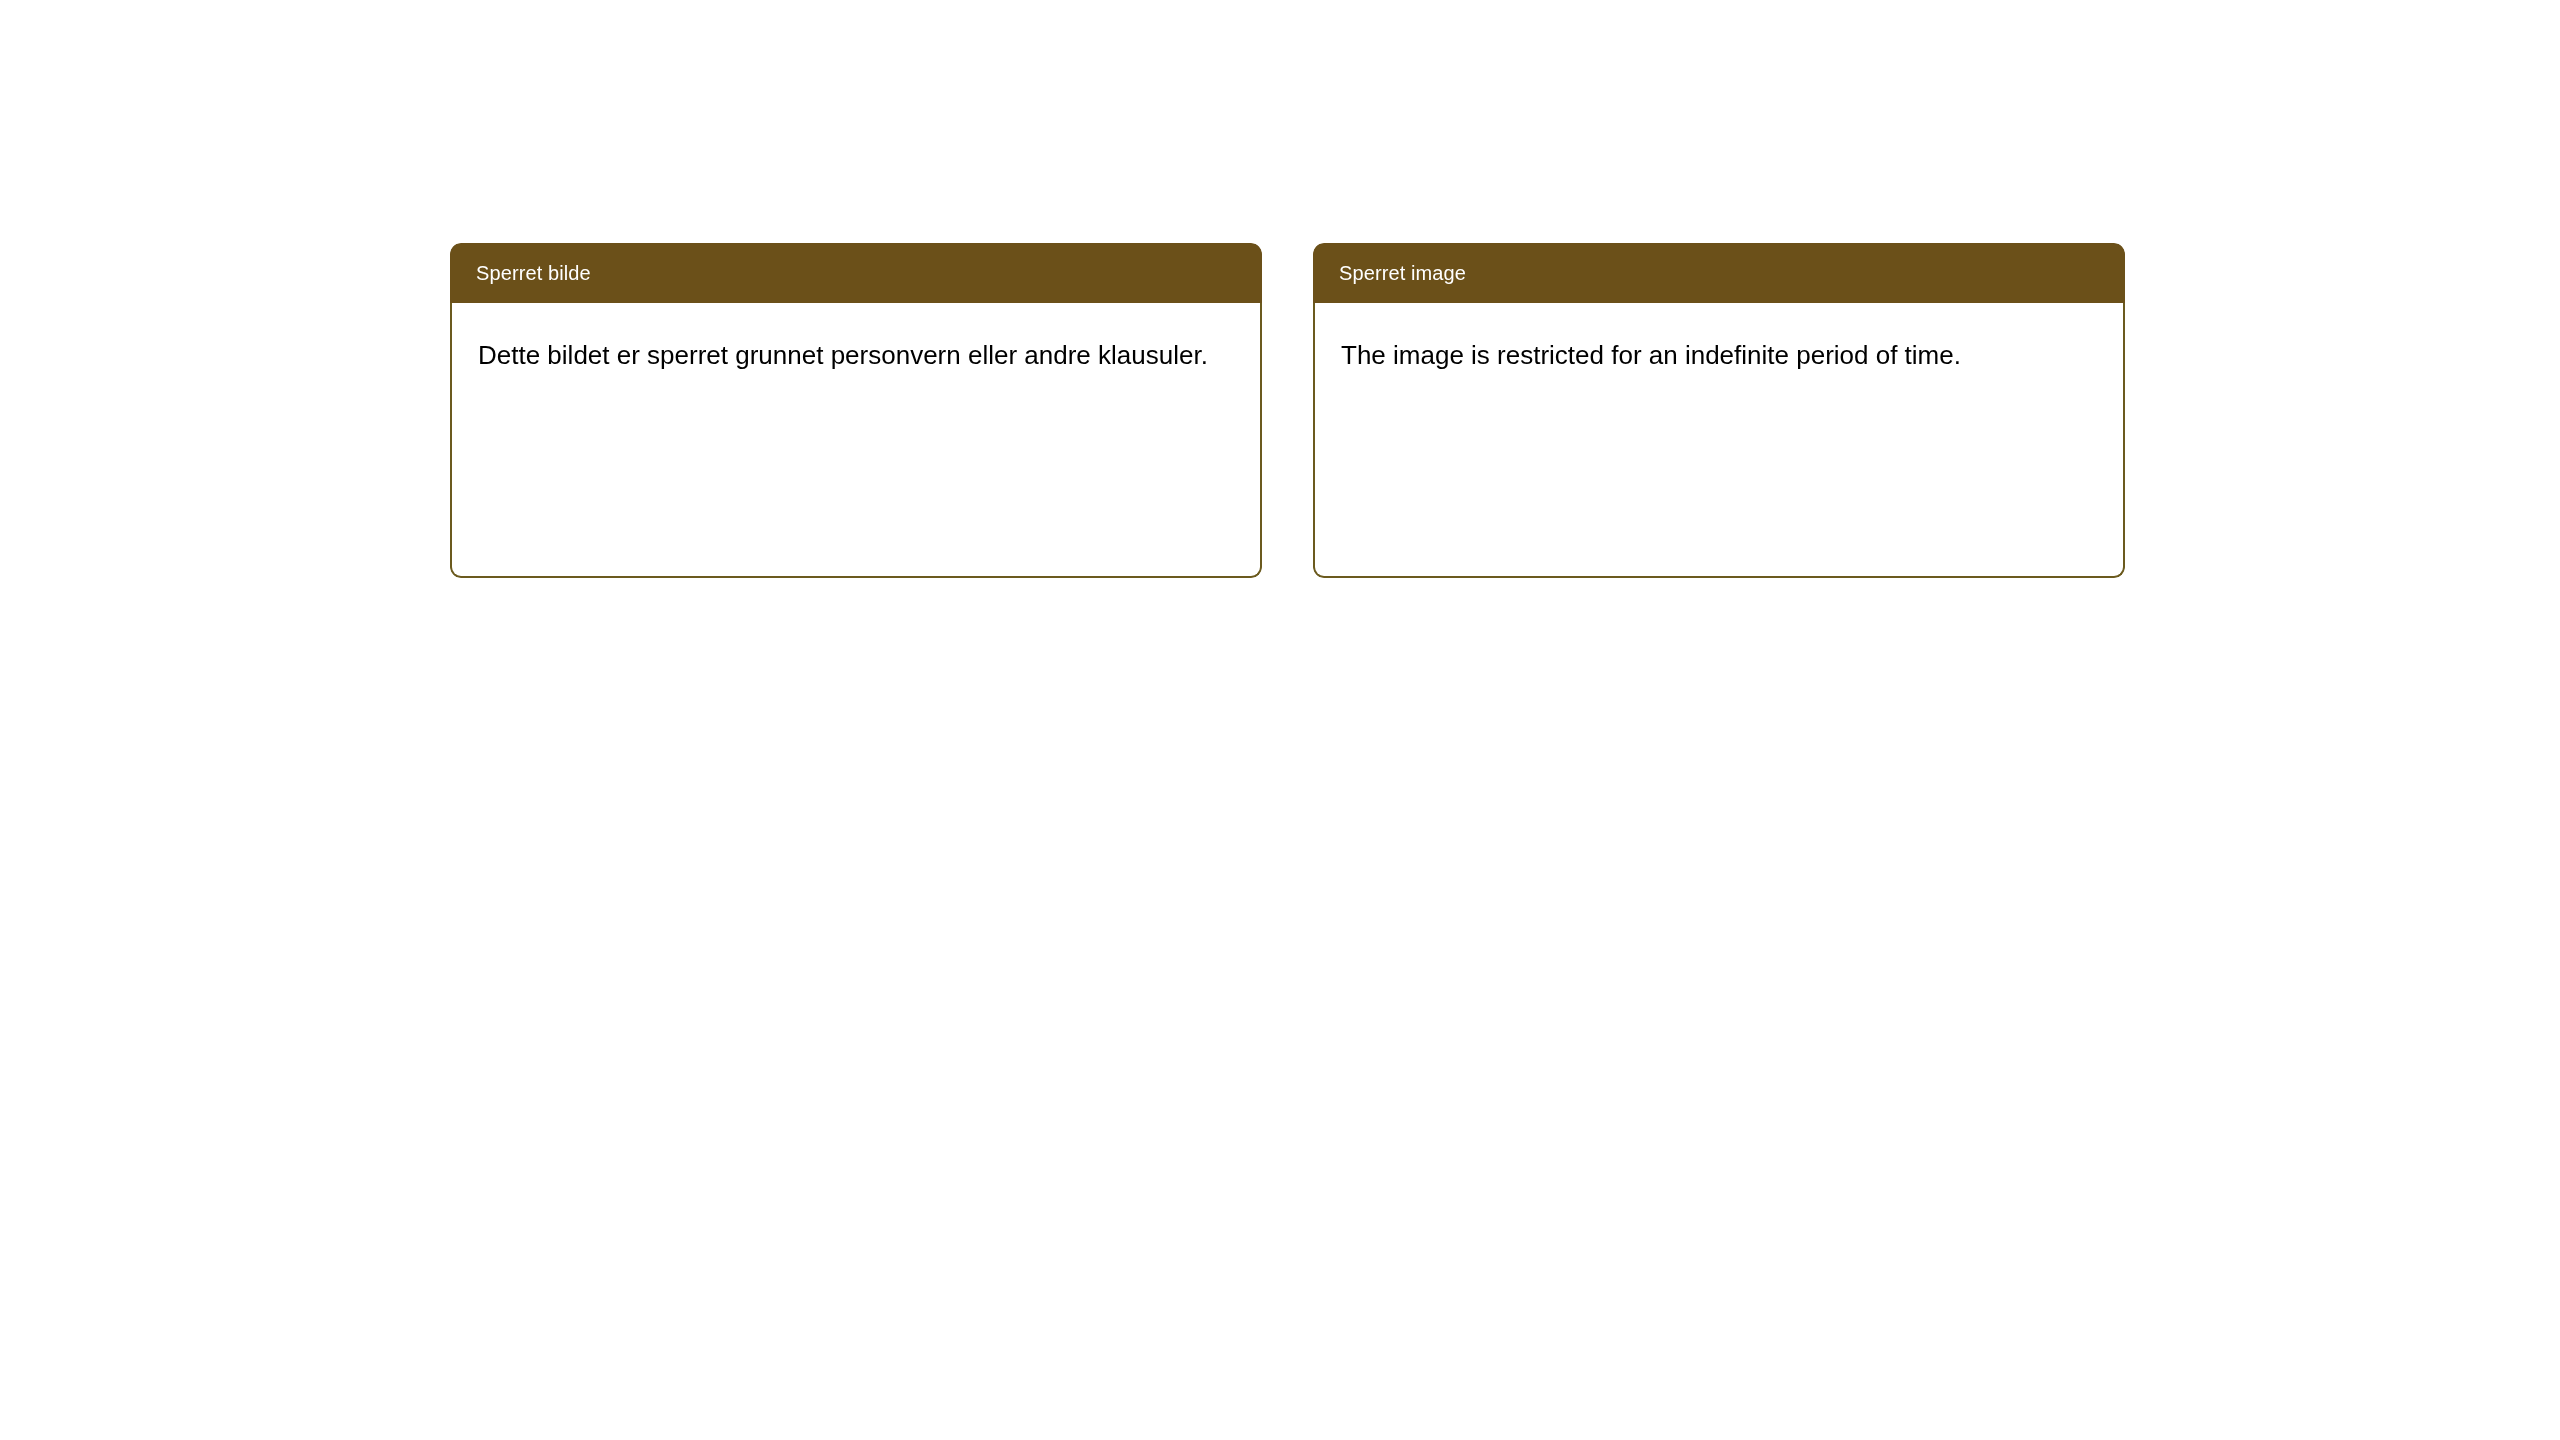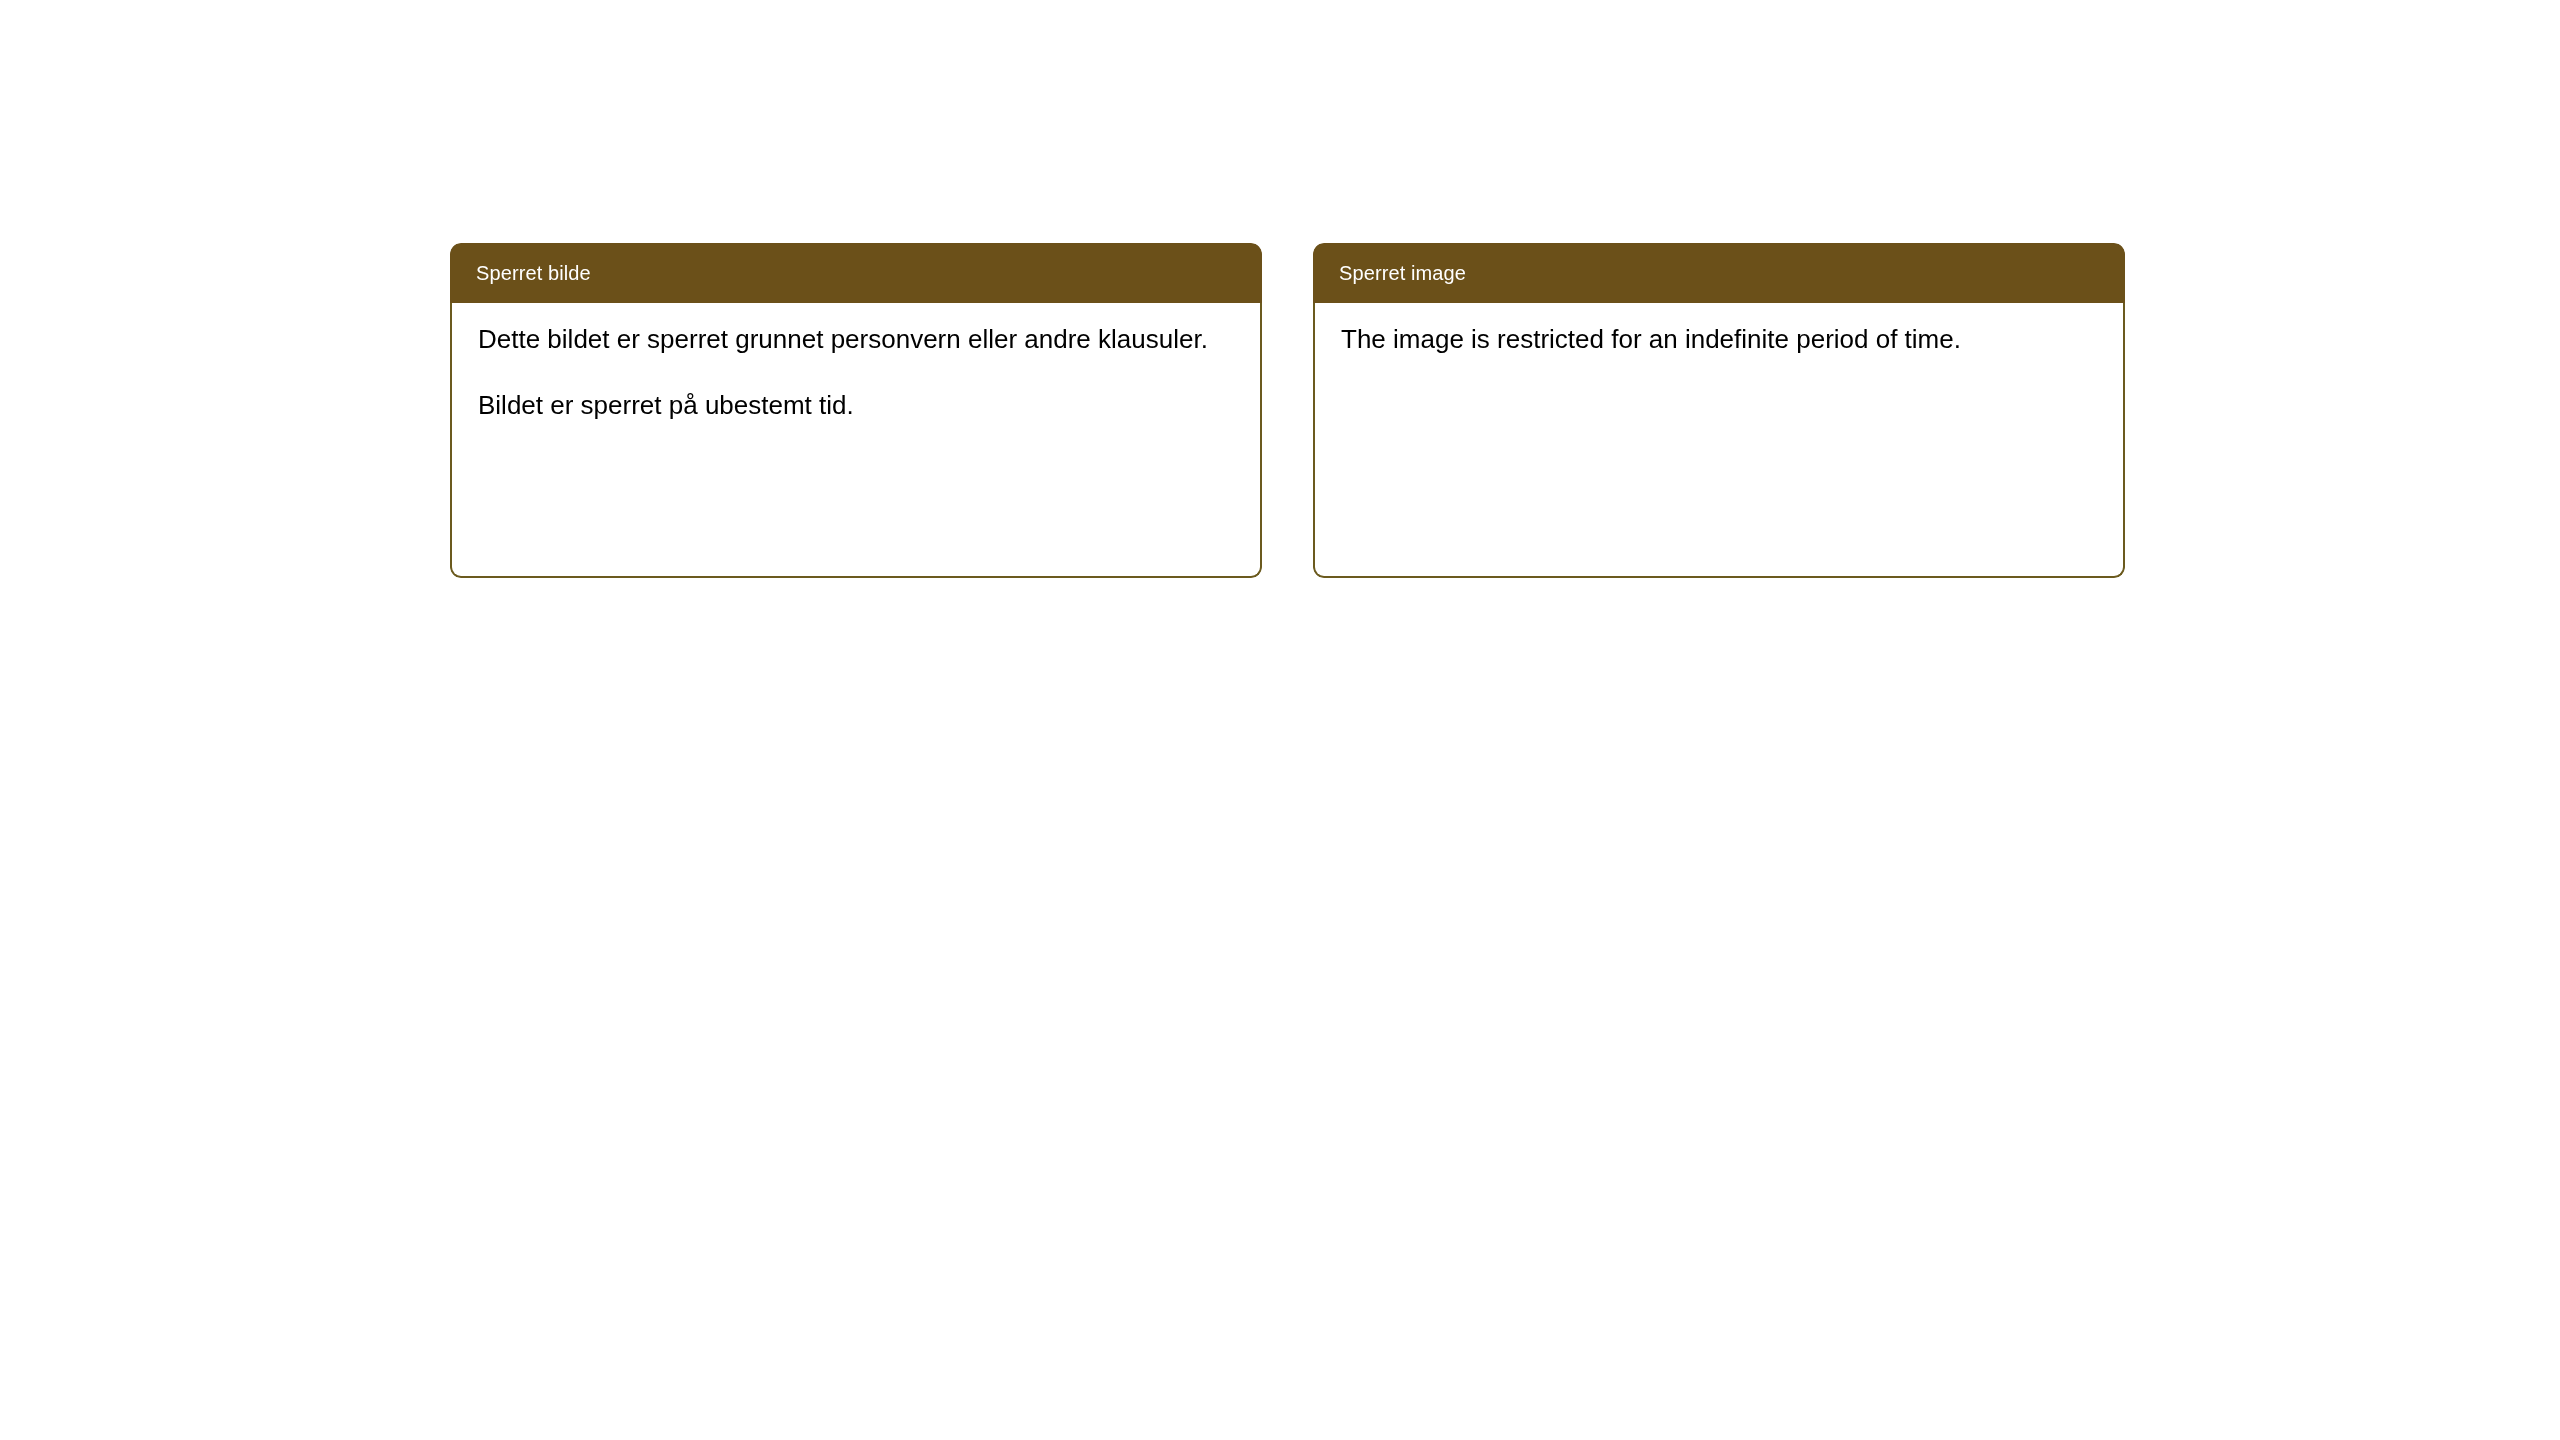--- a/index.html
+++ b/index.html
@@ -63,21 +63,21 @@
   }
 
   .card-body {
     border-left: 2px solid #6B5A1E;
     border-right: 2px solid #6B5A1E;
     border-bottom: 2px solid #6B5A1E;
     border-bottom-left-radius: 11px;
     border-bottom-right-radius: 11px;
     background: #ffffff;
     box-sizing: border-box;
-    padding: 20px 26px 24px 26px;
+    padding: 36px 26px 24px 26px;
     min-height: 275px;
   }
 
   .card-paragraph {
     color: #000000;
     font-size: 26px;
     line-height: 33px;
     font-weight: 400;
     margin: 0;
   }
@@ -92,21 +92,20 @@
 <div class="page">
 
   <div class="card-row">
 
     <div class="card">
       <div class="card-header">
         <span class="card-title">Sperret bilde</span>
       </div>
       <div class="card-body">
         <p class="card-paragraph">Dette bildet er sperret grunnet personvern eller andre klausuler.</p>
-        <p class="card-paragraph">Bildet er sperret på ubestemt tid.</p>
       </div>
     </div>
 
     <div class="card">
       <div class="card-header">
         <span class="card-title">Sperret image</span>
       </div>
       <div class="card-body">
         <p class="card-paragraph">The image is restricted for an indefinite period of time.</p>
       </div>

